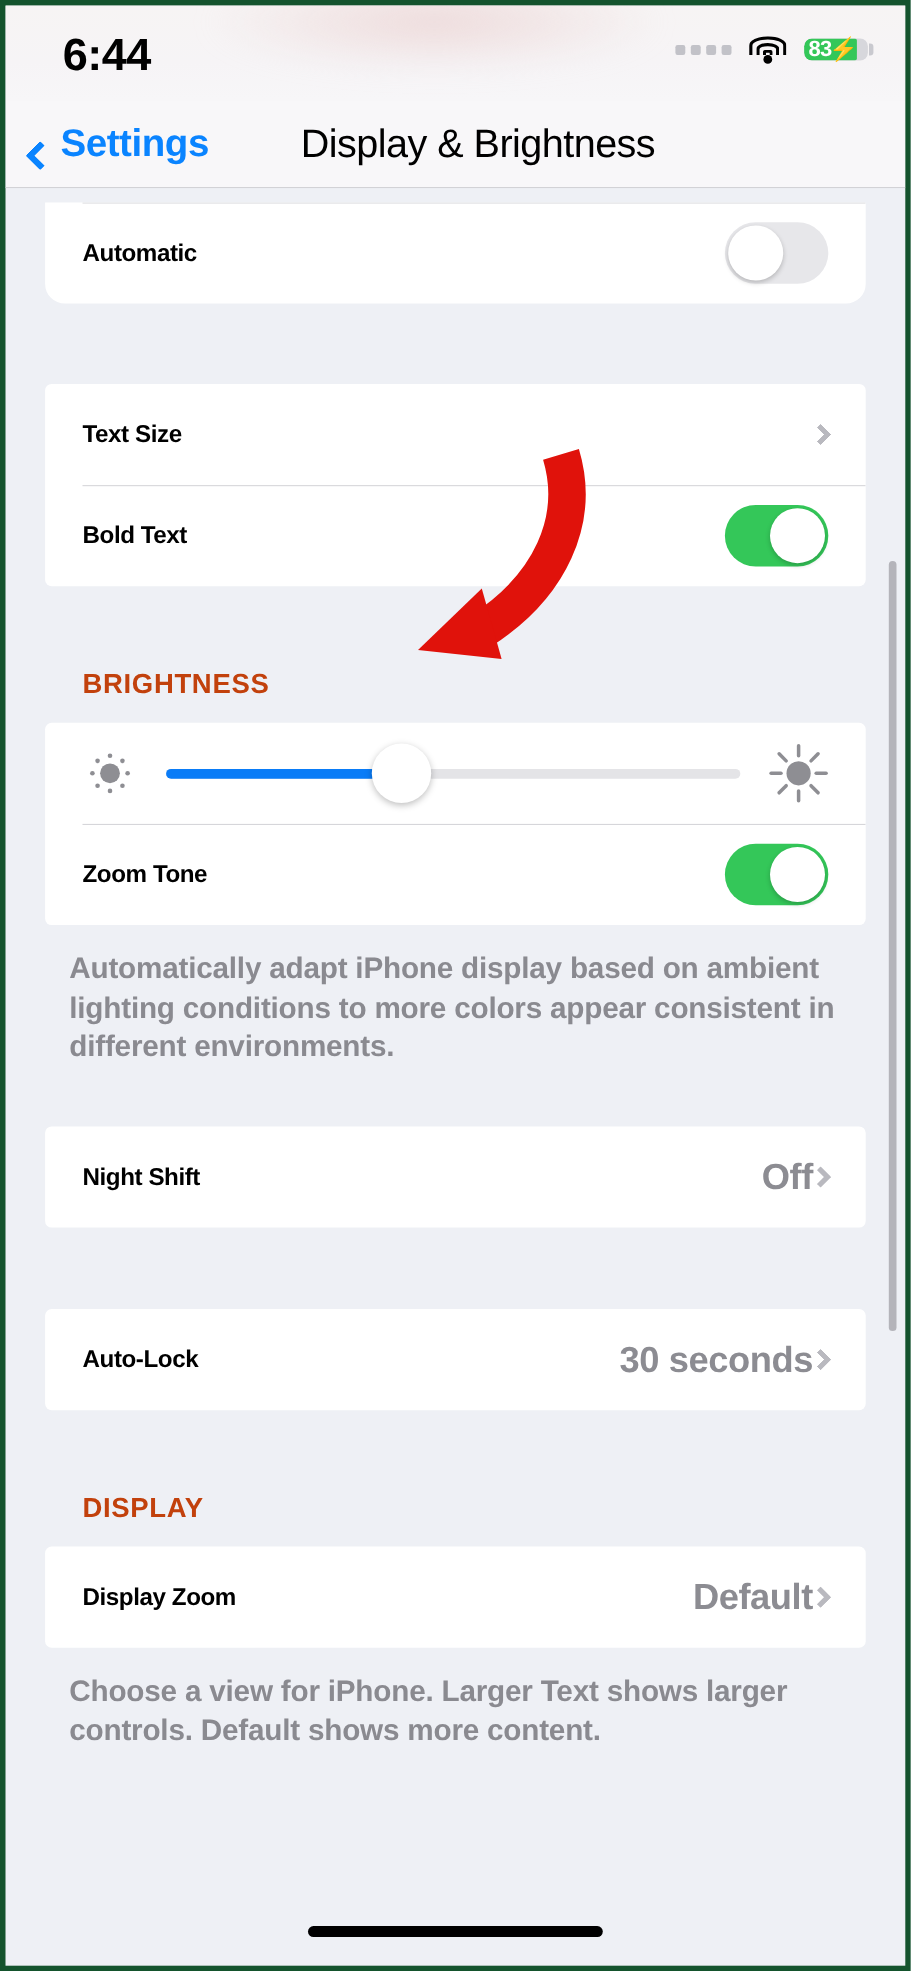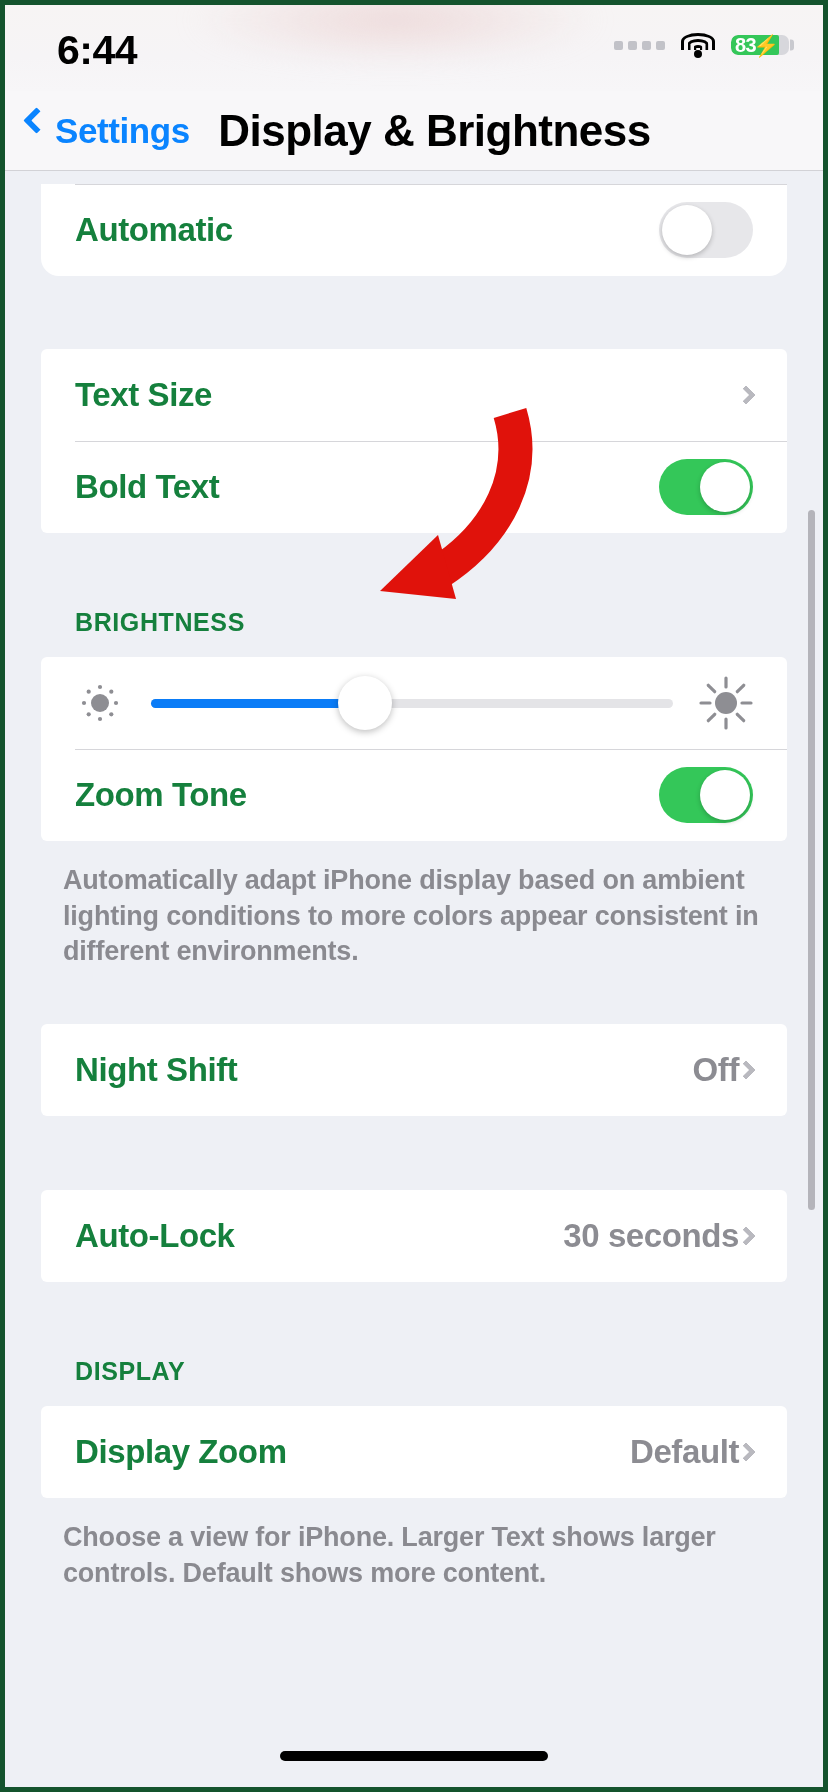--- a/index.html
+++ b/index.html
@@ -72,46 +72,46 @@
   }
 
   
   #navbar {
     position:absolute; top:86px; left:0; right:0; height:80px;
     background:#f8f7f9;
     border-bottom:1px solid #d2d2d6;
   }
   #back-btn {
     position:absolute; left:22px; top:50%; transform:translateY(-50%);
-    display:flex; align-items:flex-start; gap:9px; cursor:pointer;
+    display:flex; align-items:flex-end; gap:9px; cursor:pointer;
   }
   .chev-back {
     width:19px; height:19px; border-left:6px solid #0a84ff; border-bottom:6px solid #0a84ff;
     transform:rotate(45deg); border-radius:2px;
   }
   #back-label { font-size:35px; font-weight:bold; color:#0a84ff; letter-spacing:-.4px; }
   #nav-title {
     position:absolute; left:0; right:0; top:50%; transform:translateY(-50%);
-    text-align:center; font-size:44px; font-weight:bold; color:#000; letter-spacing:-.5px;padding-left:41px;
+    text-align:center; font-size:36px; font-weight:normal; color:#000; letter-spacing:-.5px;padding-left:41px;
   }
 
   
   #content { position:absolute; top:167px; left:0; right:0; bottom:0; }
   .card {
     margin:0 36px; background:#fff; border-radius:6px; overflow:hidden;
   }
   .card.clipped-top { border-radius:0 0 18px 18px; }
   .row {
     position:relative; display:flex; align-items:center;
     height:92px; padding:0 34px;
   }
   .row .sep {
     position:absolute; left:34px; right:0; top:0; height:1px; background:#d6d6da;
   }
-  .row-label { font-size:33px; font-weight:bold; color:#15803d; letter-spacing:-.4px; }
+  .row-label { font-size:22px; font-weight:bold; color:#000000; letter-spacing:-.4px; }
   .row-right {
     margin-left:auto; display:flex; align-items:center; 
   }
   .row-value { font-size:33px; font-weight:bold; color:#8c8c92; letter-spacing:-.4px; }
   .chev {
     width:14px; height:14px; border-top:5px solid #b9b9bf; border-right:5px solid #b9b9bf;
     transform:rotate(45deg); border-radius:1px;
   }
 
   
@@ -121,21 +121,21 @@
   .toggle .knob {
     position:absolute; top:3px; width:50px; height:50px; border-radius:50%;
     background:#fff; box-shadow:0 2px 5px rgba(0,0,0,.22);
   }
   .toggle.on  .knob { right:3px; }
   .toggle.off .knob { left:3px; }
 
   
   .sec-header {
     padding:0 36px 0 70px; font-size:25px; font-weight:bold;
-    color:#15803d; letter-spacing:.6px;
+    color:#c2410c; letter-spacing:.6px;
   }
   .sec-footer {
     padding:0 58px; font-size:27px; font-weight:bold;
     color:#8a8a90; line-height:1.32; letter-spacing:-.2px;
   }
 
   
   .slider-row { height:92px; padding:0 30px; display:flex; align-items:center; gap:22px; }
   .track-wrap { position:relative; flex:1; height:56px; display:flex; align-items:center; }
   .track {

